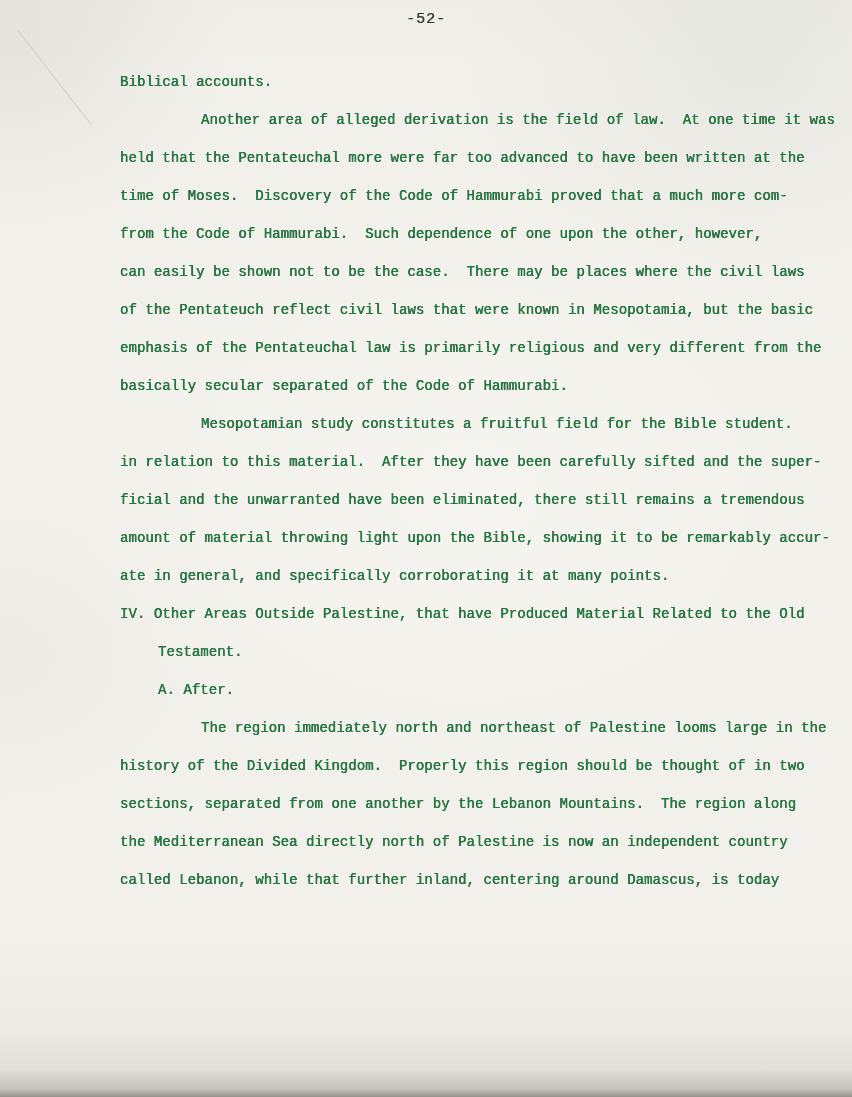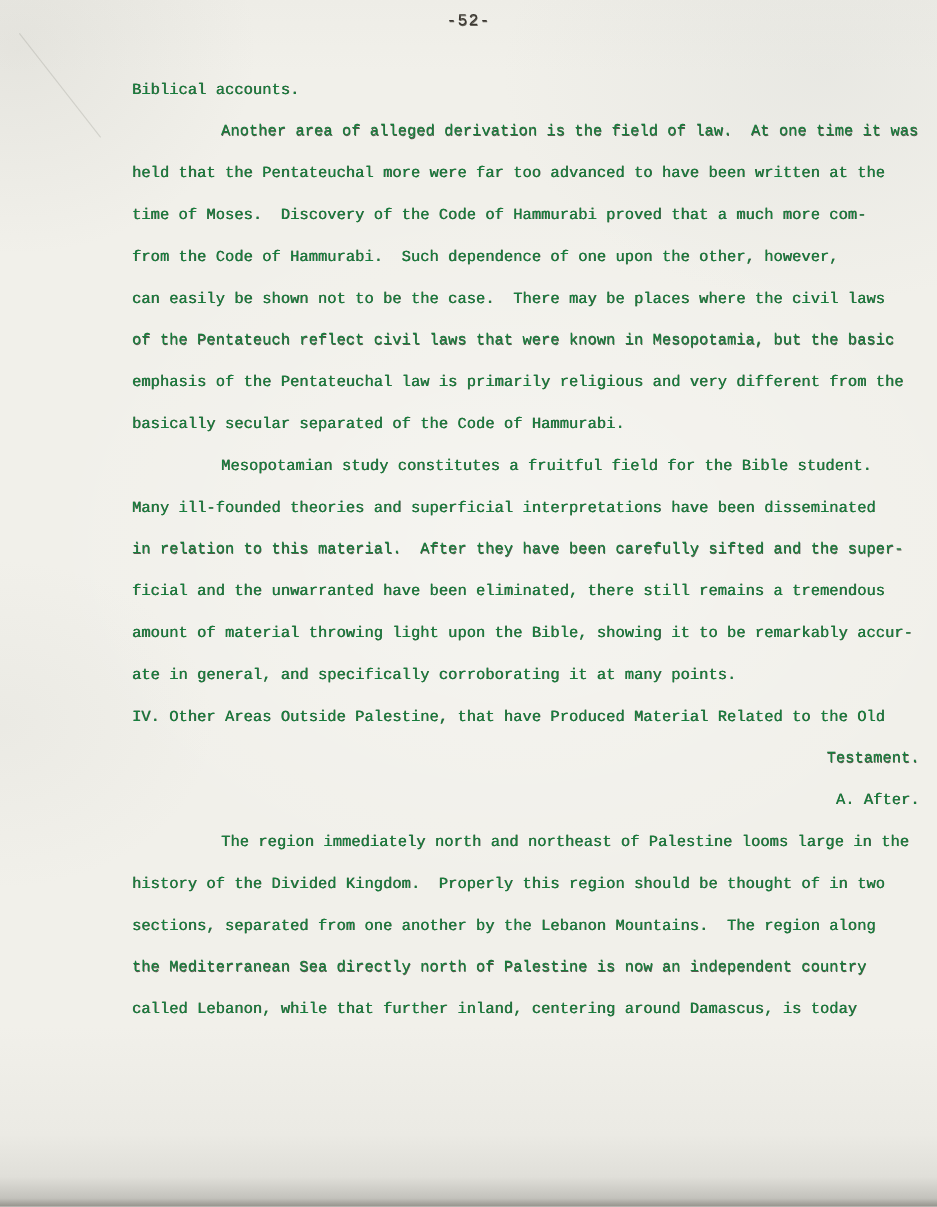--- a/index.html
+++ b/index.html
@@ -59,42 +59,41 @@
     color: #15803d;
     letter-spacing: 0.05px;
     text-shadow: 0.35px 0.35px 0.55px rgba(56,50,40,0.8), -0.2px 0 0.4px rgba(56,50,40,0.35);
   }
 
   .line {
     white-space: pre;
     height: 38px;
   }
   .indent-para { padding-left: 81px; }
-  .indent-sub  { padding-left: 38px; text-align: right; }
+  .indent-sub  { padding-left: 38px; }
 </style>
 </head>
 <body>
 
 <div class="page">
   <div class="corner-crease"></div>
 
   <div class="page-number">-52-</div>
 
   <div class="text-block">
     <div class="line">Biblical accounts.</div>
     <div class="line indent-para">Another area of alleged derivation is the field of law.  At one time it was</div>
     <div class="line">held that the Pentateuchal more were far too advanced to have been written at the</div>
     <div class="line">time of Moses.  Discovery of the Code of Hammurabi proved that a much more com-</div>
     <div class="line">from the Code of Hammurabi.  Such dependence of one upon the other, however,</div>
     <div class="line">can easily be shown not to be the case.  There may be places where the civil laws</div>
     <div class="line">of the Pentateuch reflect civil laws that were known in Mesopotamia, but the basic</div>
     <div class="line">emphasis of the Pentateuchal law is primarily religious and very different from the</div>
     <div class="line">basically secular separated of the Code of Hammurabi.</div>
     <div class="line indent-para">Mesopotamian study constitutes a fruitful field for the Bible student.</div>
-    <div class="line">Many ill-founded theories and superficial interpretations have been disseminated</div>
     <div class="line">in relation to this material.  After they have been carefully sifted and the super-</div>
     <div class="line">ficial and the unwarranted have been eliminated, there still remains a tremendous</div>
     <div class="line">amount of material throwing light upon the Bible, showing it to be remarkably accur-</div>
     <div class="line">ate in general, and specifically corroborating it at many points.</div>
     <div class="line">IV. Other Areas Outside Palestine, that have Produced Material Related to the Old</div>
     <div class="line indent-sub">Testament.</div>
     <div class="line indent-sub">A. After.</div>
     <div class="line indent-para">The region immediately north and northeast of Palestine looms large in the</div>
     <div class="line">history of the Divided Kingdom.  Properly this region should be thought of in two</div>
     <div class="line">sections, separated from one another by the Lebanon Mountains.  The region along</div>

